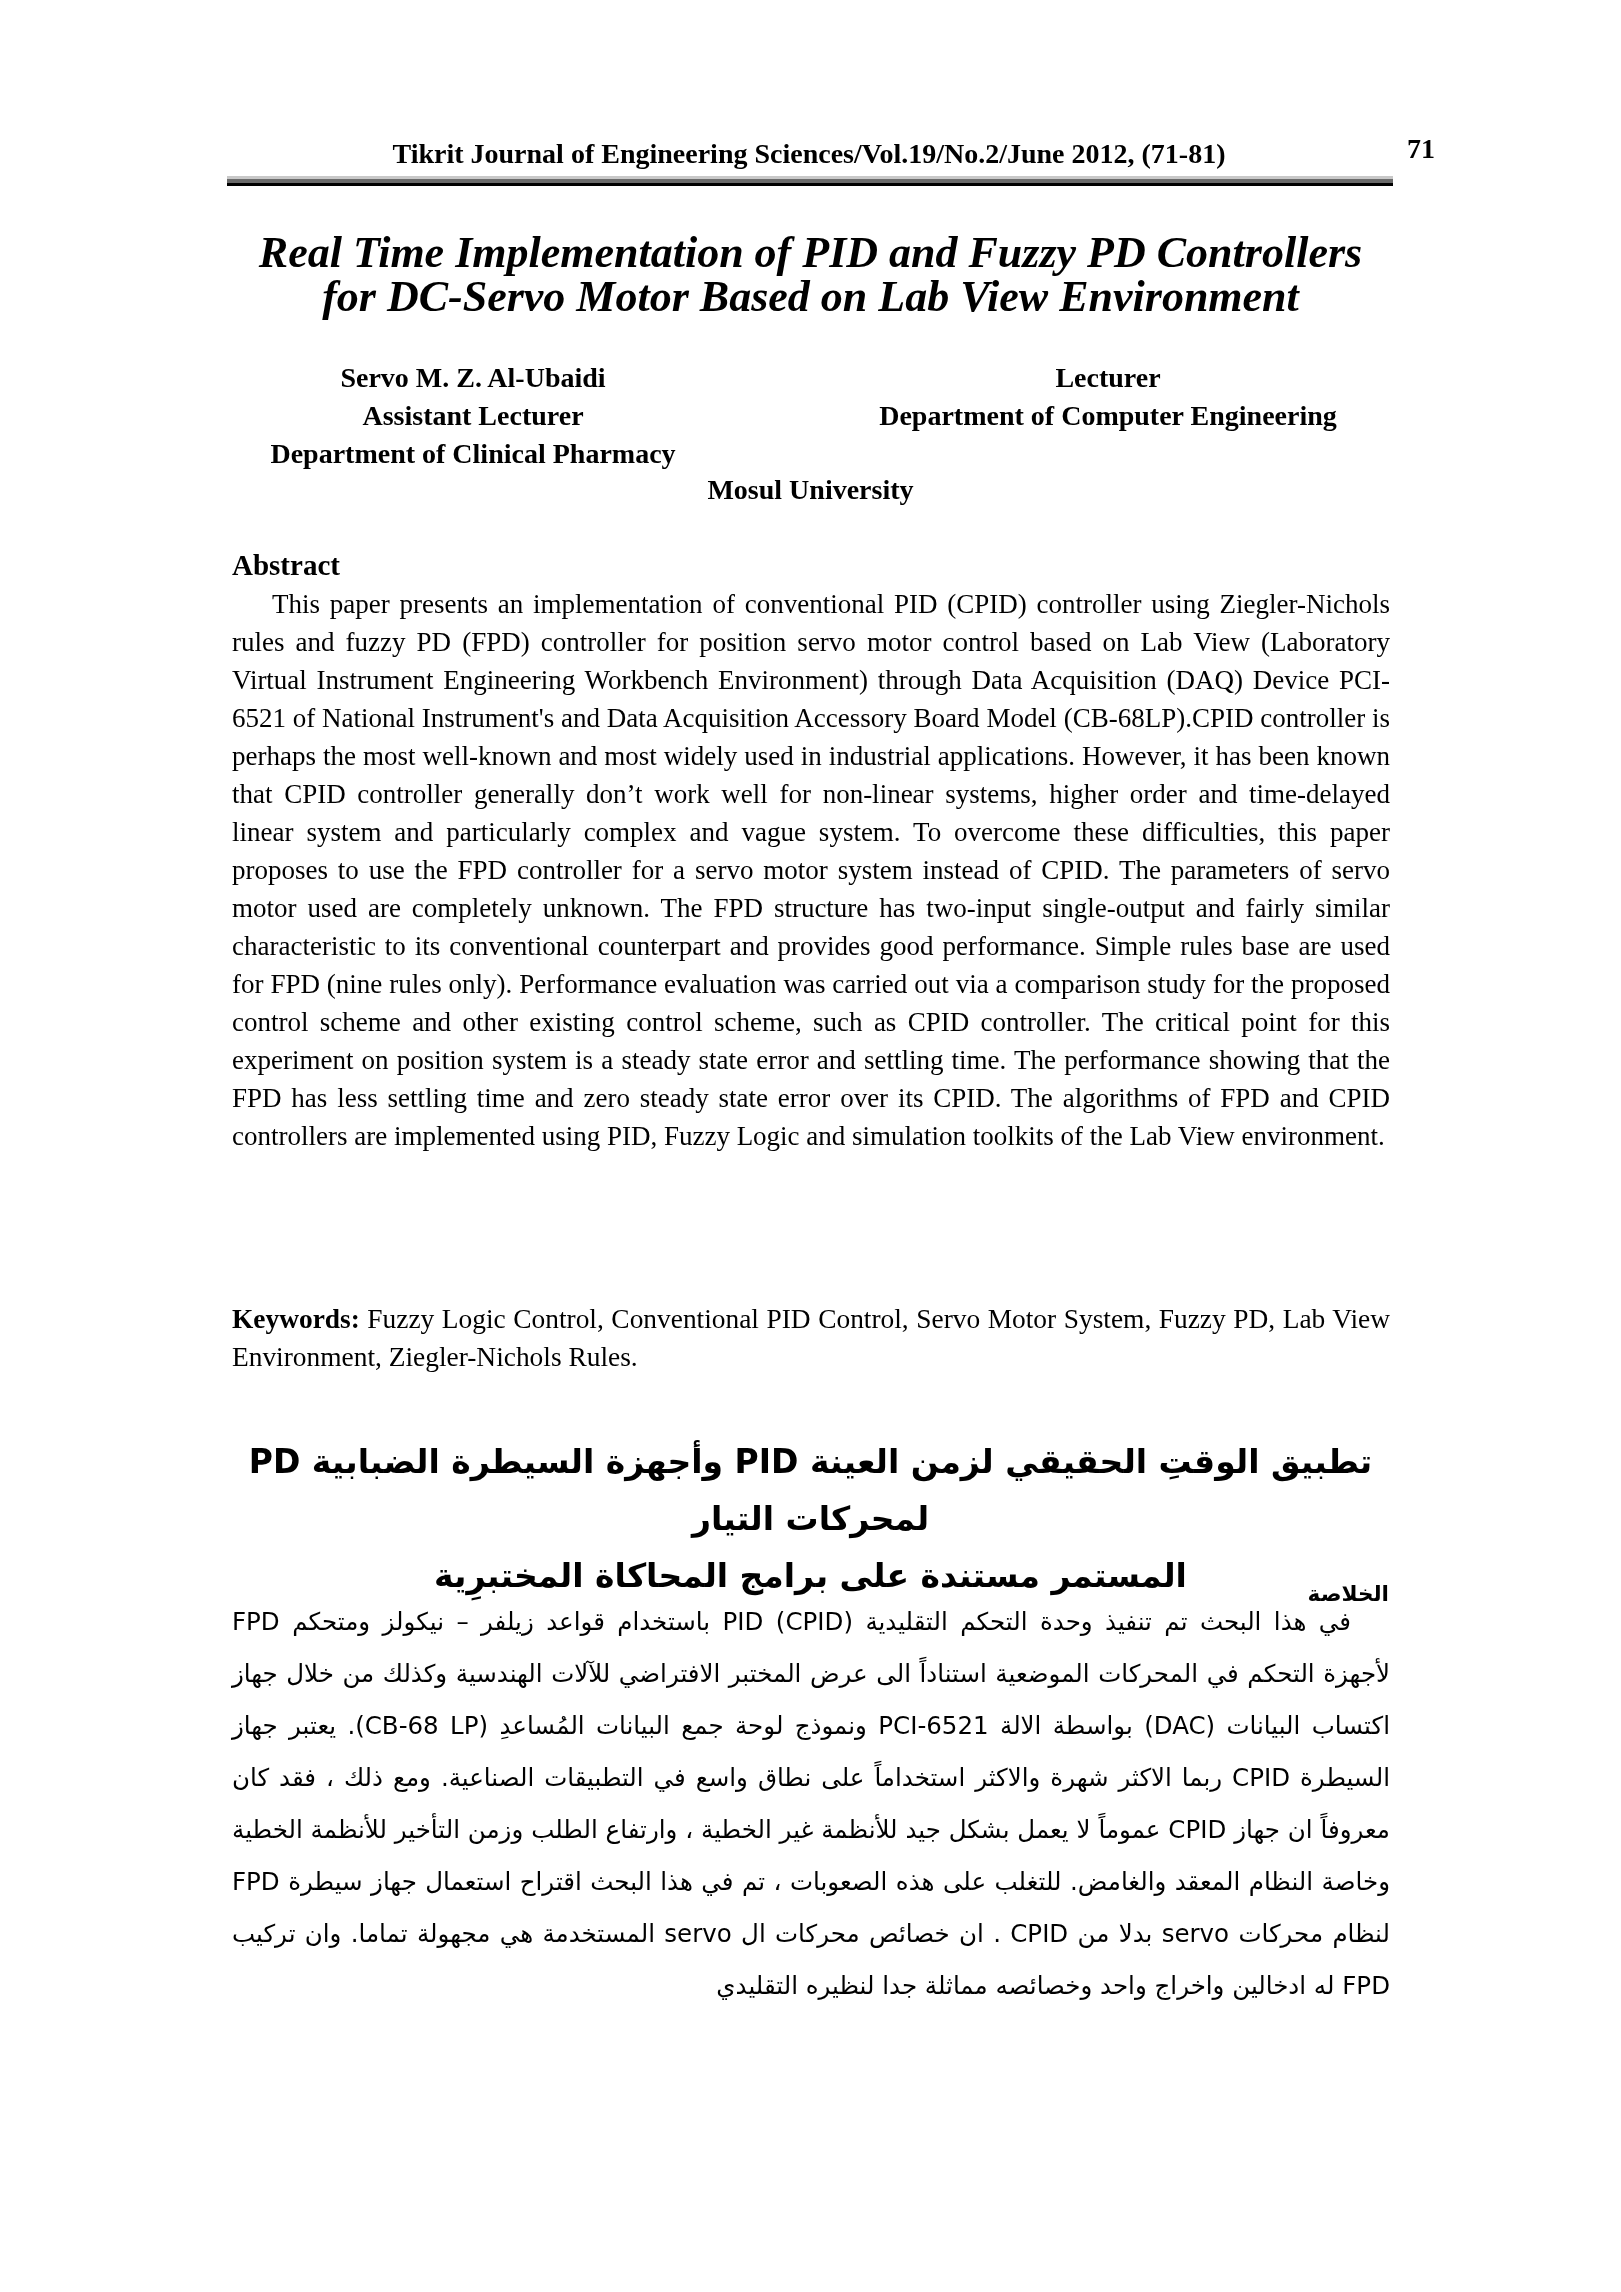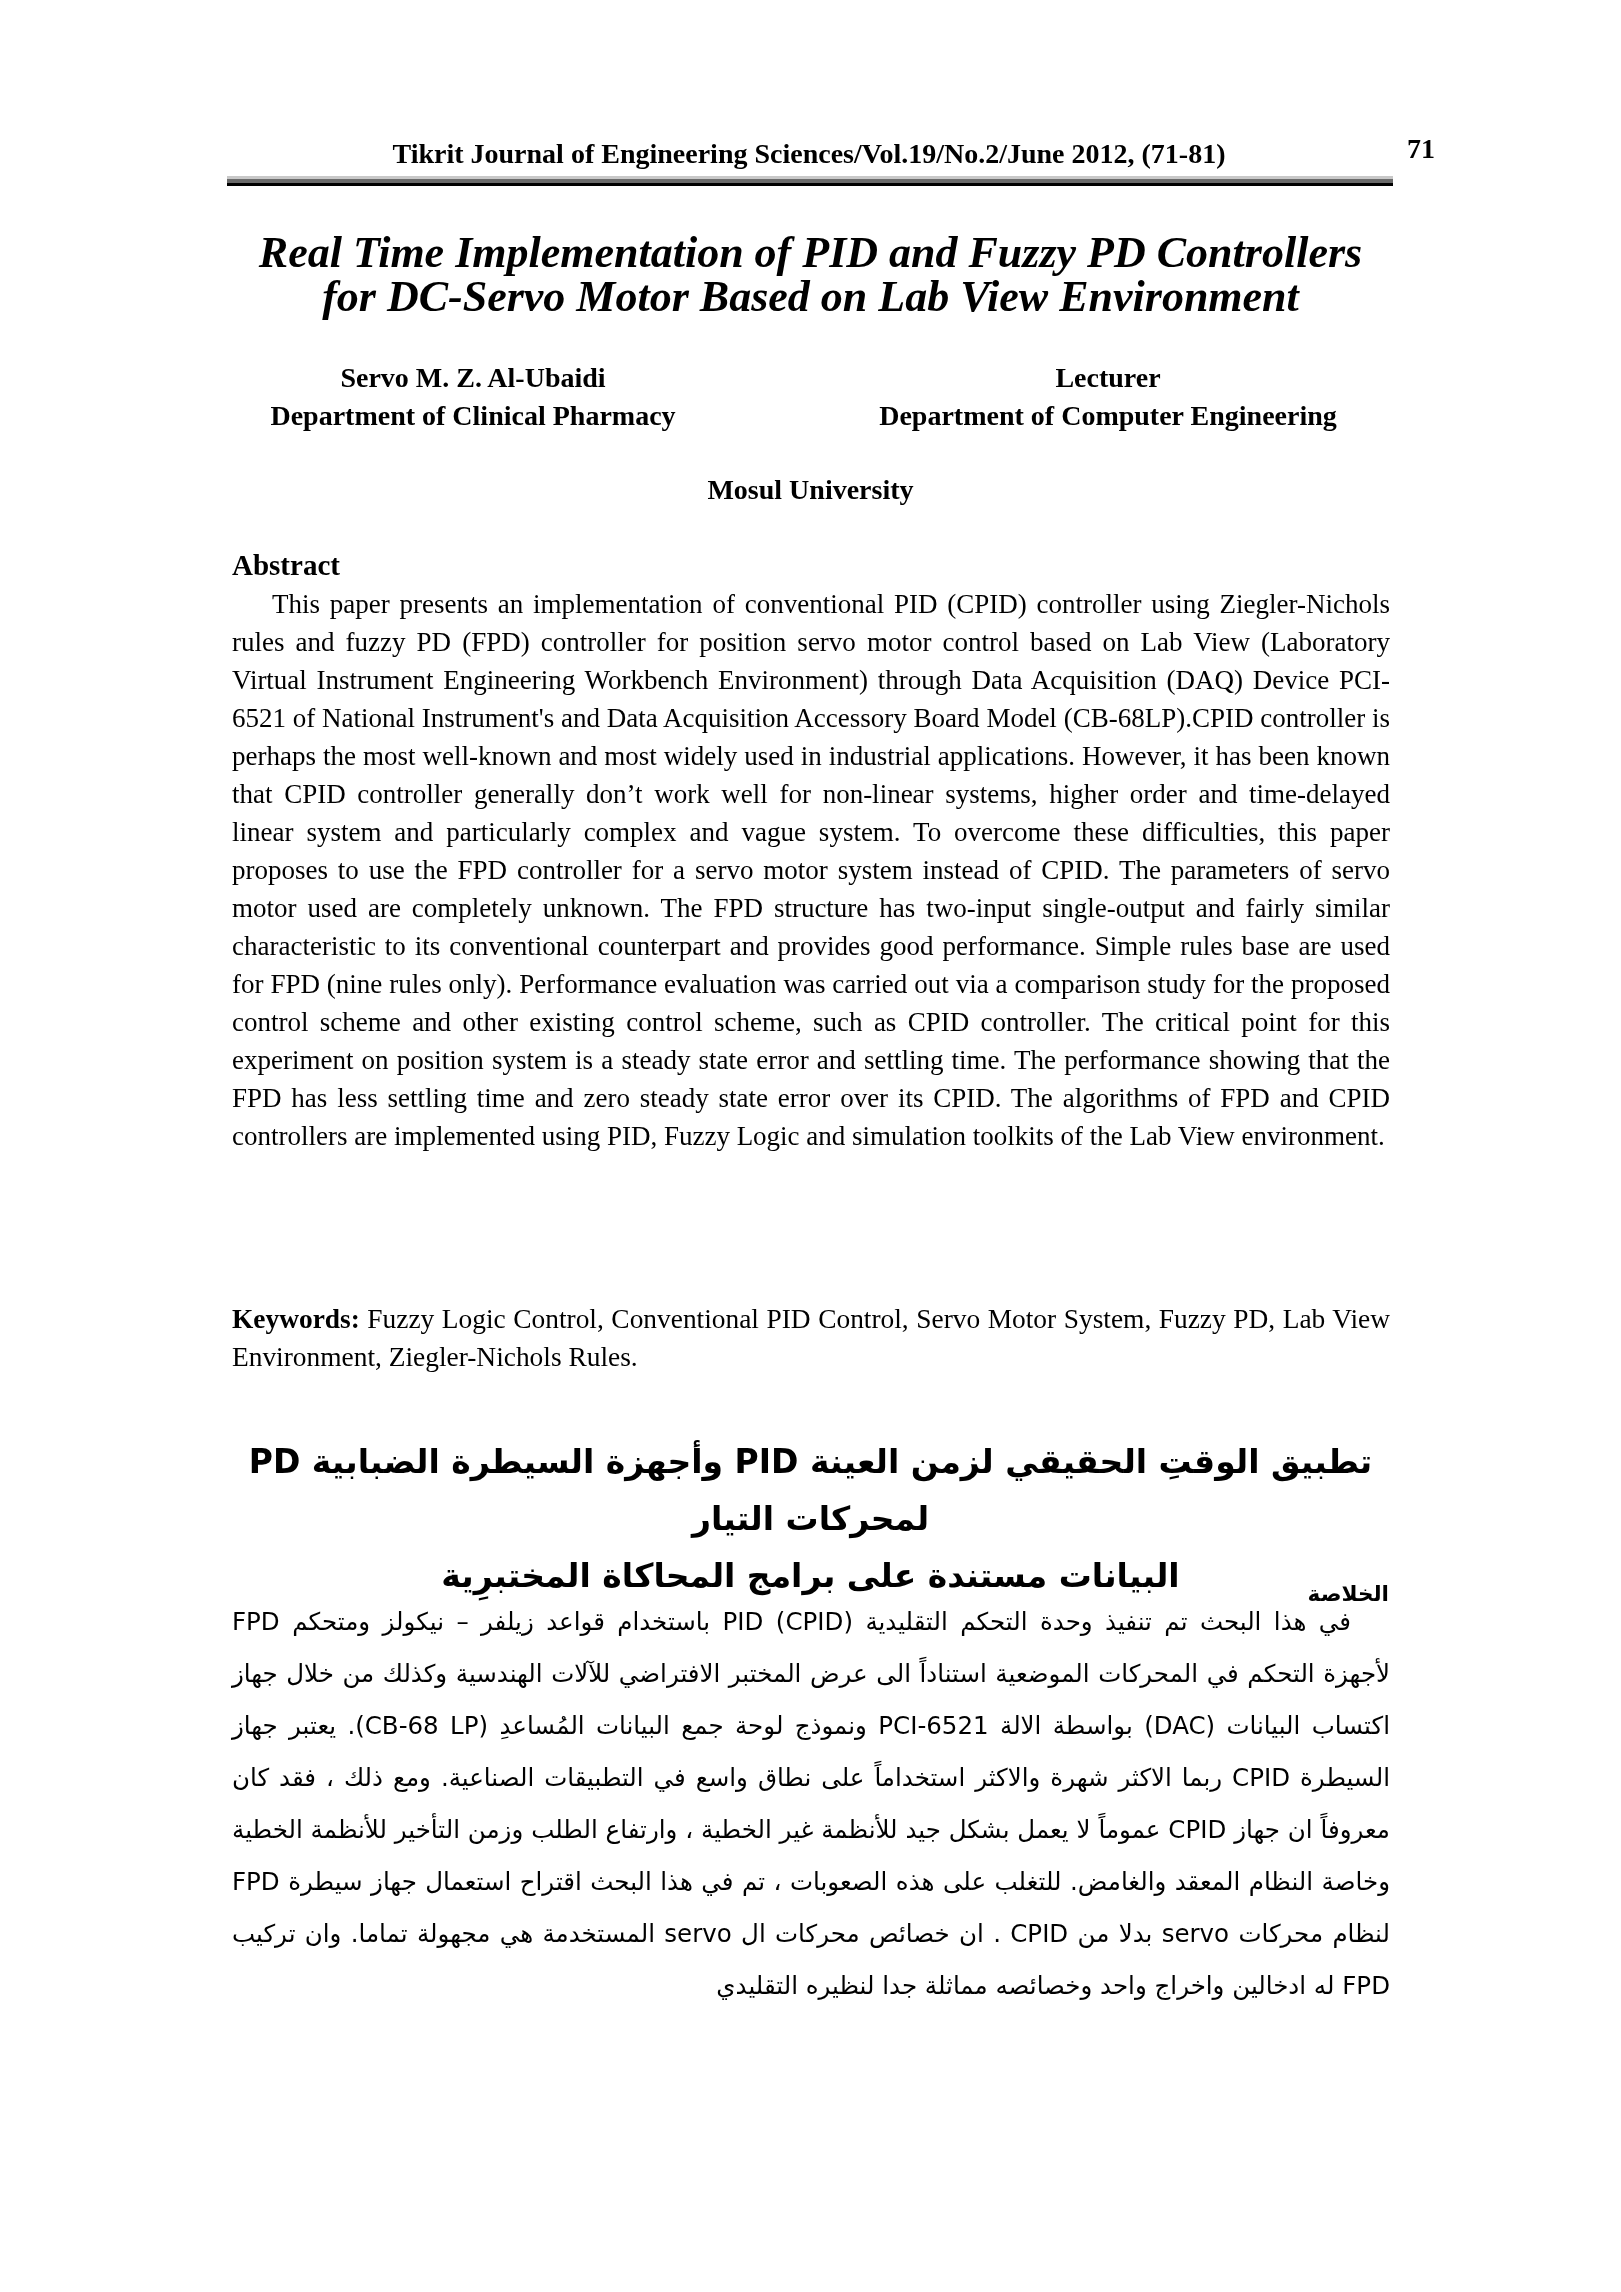--- a/index.html
+++ b/index.html
@@ -32,32 +32,33 @@
 <div id="header-rule" class="abs">
   <div class="r1"></div>
   <div class="r2"></div>
   <div class="r3"></div>
 </div>
 
 <div id="title" class="abs">Real Time Implementation of PID and Fuzzy PD Controllers for DC-Servo Motor Based on Lab View Environment</div>
 
 <div id="author-left" class="abs author-col">
   <div>Servo M. Z. Al-Ubaidi</div>
+  <div>Assistant Lecturer</div>
   <div>Department of Clinical Pharmacy</div>
 </div>
 <div id="author-right" class="abs author-col">
   <div>Lecturer</div>
   <div>Department of Computer Engineering</div>
 </div>
 <div id="university" class="abs">Mosul University</div>
 
 <div id="abstract-heading" class="abs">Abstract</div>
 <p id="abstract-body" class="abs">This paper presents an implementation of conventional PID (CPID) controller using Ziegler-Nichols rules and fuzzy PD (FPD) controller for position servo motor control based on Lab View (Laboratory Virtual Instrument Engineering Workbench Environment) through Data Acquisition (DAQ) Device PCI- 6521 of National Instrument's and Data Acquisition Accessory Board Model (CB-68LP).CPID controller is perhaps the most well-known and most widely used in industrial applications. However, it has been known that CPID controller generally don’t work well for non-linear systems, higher order and time-delayed linear system and particularly complex and vague system. To overcome these difficulties, this paper proposes to use the FPD controller for a servo motor system instead of CPID. The parameters of servo motor used are completely unknown. The FPD structure has two-input single-output and fairly similar characteristic to its conventional counterpart and provides good performance. Simple rules base are used for FPD (nine rules only). Performance evaluation was carried out via a comparison study for the proposed control scheme and other existing control scheme, such as CPID controller. The critical point for this experiment on position system is a steady state error and settling time.  The performance showing that the FPD has less settling time and zero steady state error over its CPID. The algorithms of FPD and CPID controllers are implemented using PID, Fuzzy Logic and simulation toolkits of the Lab View environment.</p>
 
 <p id="keywords" class="abs"><span class="kw-label">Keywords:</span><span> Fuzzy Logic Control, Conventional PID Control, Servo Motor System, Fuzzy PD, Lab View Environment, Ziegler-Nichols Rules.</span></p>
 
 <div id="arabic-title" class="abs">
   <div>تطبيق الوقتِ الحقيقي لزمن العينة PID وأجهزة السيطرة الضبابية PD لمحركات التيار</div>
-  <div>البيانات مستندة على برامج المحاكاة المختبرِية</div>
+  <div>المستمر مستندة على برامج المحاكاة المختبرِية</div>
 </div>
 <div id="arabic-abstract-heading" class="abs">الخلاصة</div>
 <p id="arabic-body" class="abs">في هذا البحث تم تنفيذ وحدة التحكم التقليدية PID (CPID) باستخدام قواعد زيلفر – نيكولز ومتحكم FPD لأجهزة التحكم في المحركات الموضعية استناداً الى عرض المختبر الافتراضي للآلات الهندسية وكذلك من خلال جهاز اكتساب البيانات (DAC) بواسطة الالة PCI-6521 ونموذج لوحة جمع البيانات المُساعدِ (CB-68 LP). يعتبر جهاز السيطرة CPID ربما الاكثر شهرة والاكثر استخداماً على نطاق واسع في التطبيقات الصناعية. ومع ذلك ، فقد كان معروفاً ان جهاز CPID عموماً لا يعمل بشكل جيد للأنظمة غير الخطية ، وارتفاع الطلب وزمن التأخير للأنظمة الخطية وخاصة النظام المعقد والغامض. للتغلب على هذه الصعوبات ، تم في هذا البحث اقتراح استعمال جهاز سيطرة FPD لنظام محركات servo بدلا من CPID . ان خصائص محركات ال servo المستخدمة هي مجهولة تماما. وان تركيب FPD  له ادخالين واخراج واحد وخصائصه مماثلة جدا لنظيره التقليدي</p>
 
 
 </body></html>

